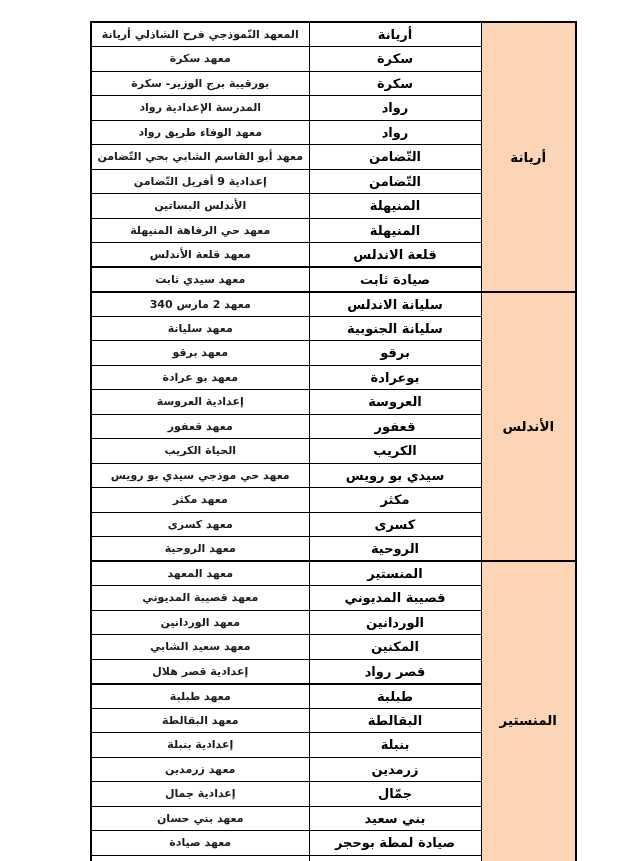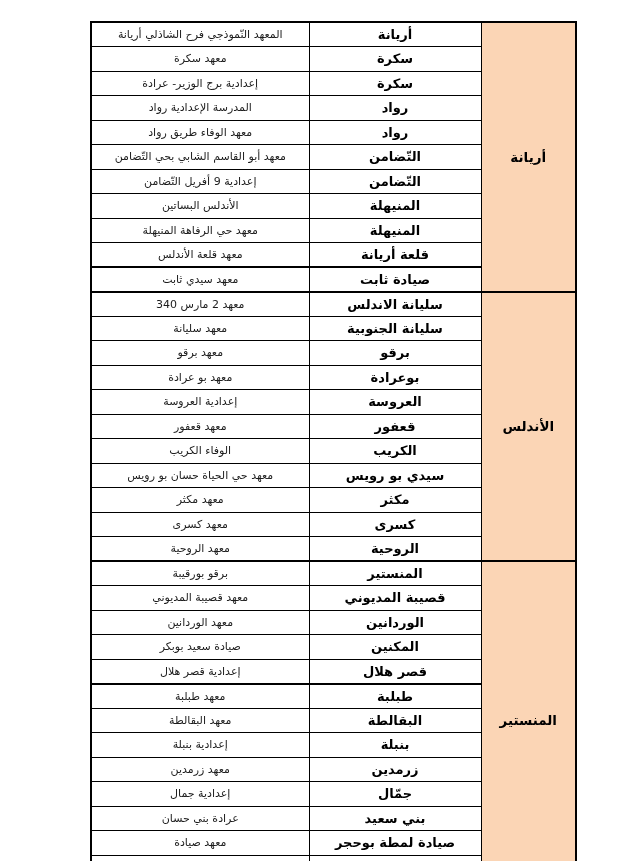--- a/index.html
+++ b/index.html
@@ -26,21 +26,21 @@
     border: 1px solid #000;
     text-align: center;
     vertical-align: middle;
     padding: 0 2px;
     overflow: hidden;
     white-space: nowrap;
   }
   td.institute-cell {
     font-size: 11px;
     color: #1c1c1c;
-    font-weight: normal;
+    font-weight: bold;
   }
   td.delegation-cell {
     font-size: 13px;
     color: #000;
     font-weight: bold;
   }
   td.region-cell {
     font-size: 13.5px;
     color: #000;
     font-weight: bold;
@@ -65,21 +65,21 @@
           <td class="region-cell" rowspan="11">أريانة</td>
           <td class="delegation-cell">أريانة</td>
           <td class="institute-cell">المعهد النّموذجي فرح الشاذلي أريانة</td>
         </tr>
         <tr>
           <td class="delegation-cell">سكرة</td>
           <td class="institute-cell">معهد سكرة</td>
         </tr>
         <tr>
           <td class="delegation-cell">سكرة</td>
-          <td class="institute-cell">إعدادية برج الوزير- عرادة</td>
+          <td class="institute-cell">بورقيبة برج الوزير- سكرة</td>
         </tr>
         <tr>
           <td class="delegation-cell">رواد</td>
           <td class="institute-cell">المدرسة الإعدادية رواد</td>
         </tr>
         <tr>
           <td class="delegation-cell">رواد</td>
           <td class="institute-cell">معهد الوفاء طريق رواد</td>
         </tr>
         <tr>
@@ -92,21 +92,21 @@
         </tr>
         <tr>
           <td class="delegation-cell">المنيهلة</td>
           <td class="institute-cell">الأندلس البساتين</td>
         </tr>
         <tr>
           <td class="delegation-cell">المنيهلة</td>
           <td class="institute-cell">معهد حي الرفاهة المنيهلة</td>
         </tr>
         <tr>
-          <td class="delegation-cell">قلعة أريانة</td>
+          <td class="delegation-cell">قلعة الاندلس</td>
           <td class="institute-cell">معهد قلعة الأندلس</td>
         </tr>
         <tr>
           <td class="delegation-cell thick-top">صيادة ثابت</td>
           <td class="institute-cell thick-top">معهد سيدي ثابت</td>
         </tr>
         <tr>
           <td class="region-cell thick-top" rowspan="11">الأندلس</td>
           <td class="delegation-cell thick-top">سليانة الاندلس</td>
           <td class="institute-cell thick-top">معهد 2 مارس 340</td>
@@ -126,57 +126,57 @@
         <tr>
           <td class="delegation-cell">العروسة</td>
           <td class="institute-cell">إعدادية العروسة</td>
         </tr>
         <tr>
           <td class="delegation-cell">قعفور</td>
           <td class="institute-cell">معهد قعفور</td>
         </tr>
         <tr>
           <td class="delegation-cell">الكريب</td>
-          <td class="institute-cell">الوفاء الكريب</td>
+          <td class="institute-cell">الحياة الكريب</td>
         </tr>
         <tr>
           <td class="delegation-cell">سيدي بو رويس</td>
-          <td class="institute-cell">معهد حي الحياة حسان بو رويس</td>
+          <td class="institute-cell">معهد حي موذجي سيدي بو رويس</td>
         </tr>
         <tr>
           <td class="delegation-cell">مكثر</td>
           <td class="institute-cell">معهد مكثر</td>
         </tr>
         <tr>
           <td class="delegation-cell">كسرى</td>
           <td class="institute-cell">معهد كسرى</td>
         </tr>
         <tr>
           <td class="delegation-cell">الروحية</td>
           <td class="institute-cell">معهد الروحية</td>
         </tr>
         <tr>
           <td class="region-cell thick-top" rowspan="13">المنستير</td>
           <td class="delegation-cell thick-top">المنستير</td>
-          <td class="institute-cell thick-top">برقو بورقيبة</td>
+          <td class="institute-cell thick-top">معهد المعهد</td>
         </tr>
         <tr>
           <td class="delegation-cell">قصيبة المديوني</td>
           <td class="institute-cell">معهد قصيبة المديوني</td>
         </tr>
         <tr>
           <td class="delegation-cell">الوردانين</td>
           <td class="institute-cell">معهد الوردانين</td>
         </tr>
         <tr>
           <td class="delegation-cell">المكنين</td>
-          <td class="institute-cell">صيادة سعيد بوبكر</td>
-        </tr>
-        <tr>
-          <td class="delegation-cell">قصر هلال</td>
+          <td class="institute-cell">معهد سعيد الشابي</td>
+        </tr>
+        <tr>
+          <td class="delegation-cell">قصر رواد</td>
           <td class="institute-cell">إعدادية قصر هلال</td>
         </tr>
         <tr>
           <td class="delegation-cell thick-top">طبلبة</td>
           <td class="institute-cell thick-top">معهد طبلبة</td>
         </tr>
         <tr>
           <td class="delegation-cell">البقالطة</td>
           <td class="institute-cell">معهد البقالطة</td>
         </tr>
@@ -187,21 +187,21 @@
         <tr>
           <td class="delegation-cell">زرمدين</td>
           <td class="institute-cell">معهد زرمدين</td>
         </tr>
         <tr>
           <td class="delegation-cell">جمّال</td>
           <td class="institute-cell">إعدادية جمال</td>
         </tr>
         <tr>
           <td class="delegation-cell">بني سعيد</td>
-          <td class="institute-cell">عرادة بني حسان</td>
+          <td class="institute-cell">معهد بني حسان</td>
         </tr>
         <tr>
           <td class="delegation-cell">صيادة لمطة بوحجر</td>
           <td class="institute-cell">معهد صيادة</td>
         </tr>
         <tr>
           <td class="delegation-cell"></td>
           <td class="institute-cell"></td>
         </tr>
       </tbody>

